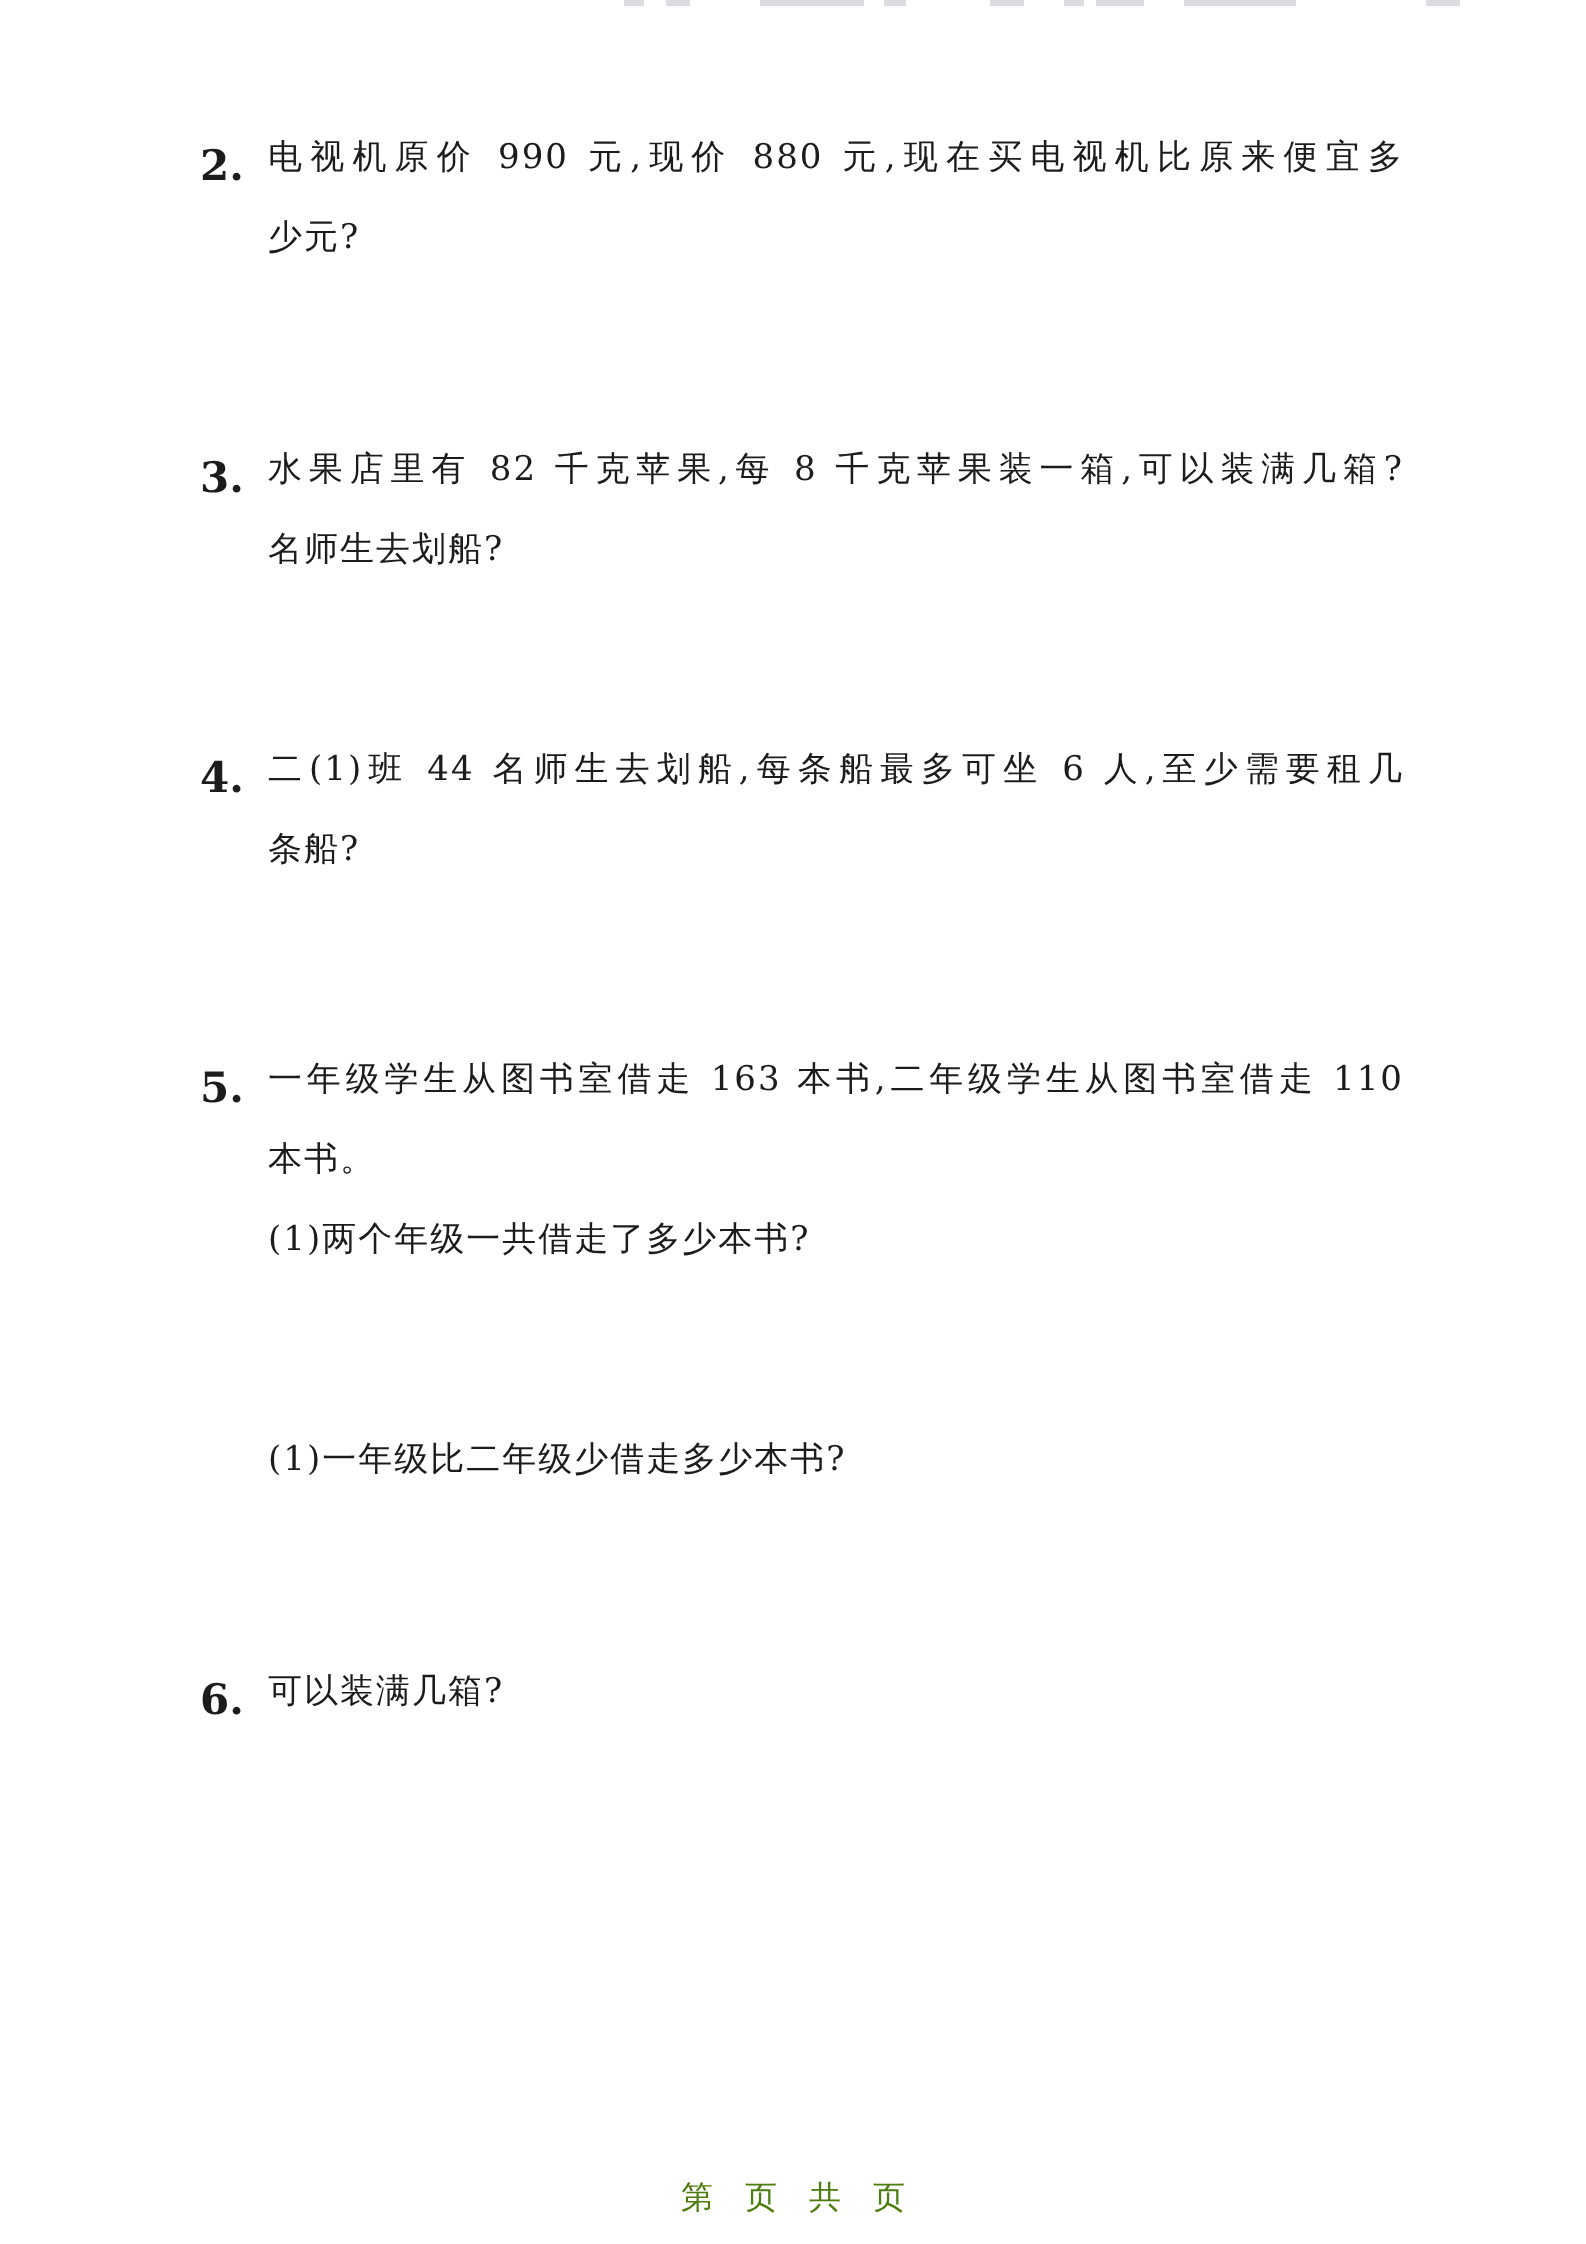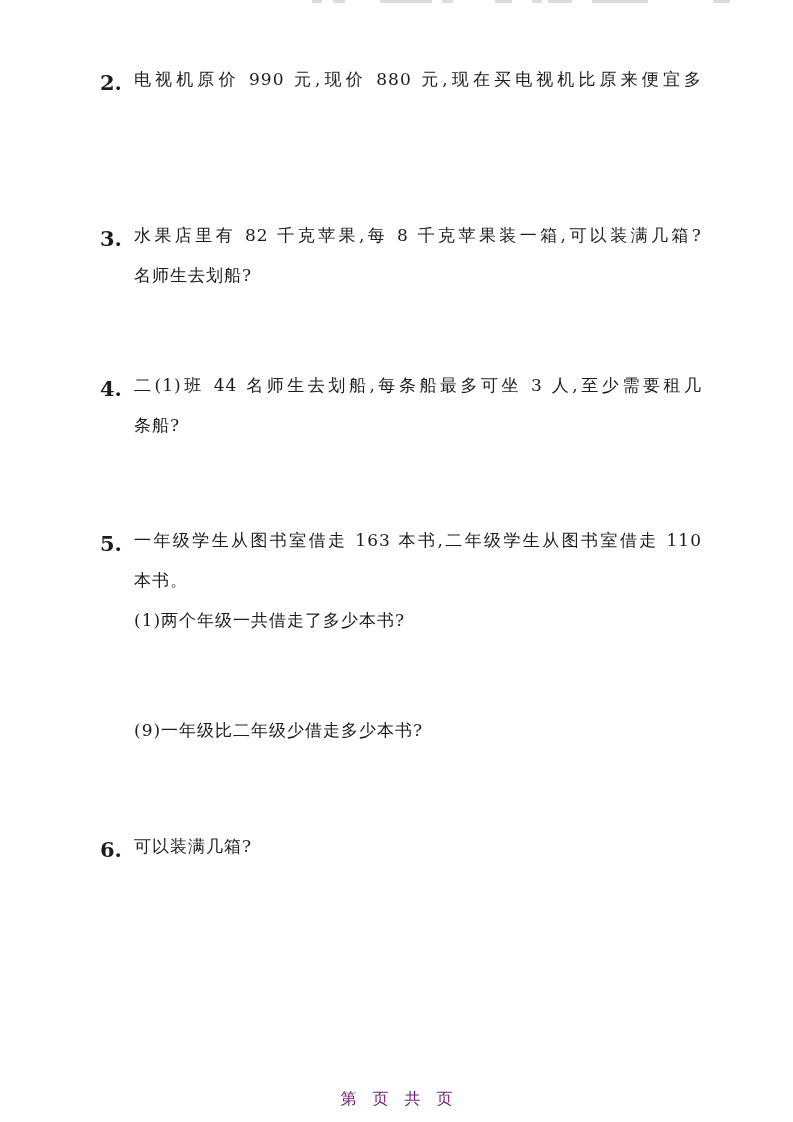--- a/index.html
+++ b/index.html
@@ -49,21 +49,21 @@
     text-align-last: justify;
   }
   .footer {
     position: absolute;
     left: 0;
     right: 0;
     top: 1088px;
     text-align: center;
     font-size: 16px;
     line-height: 22px;
-    color: #701a75;
+    color: #4d7c0f;
     letter-spacing: 0;
   }
 </style>
 </head>
 <body>
 
 <div class="page">
 
   <div>
     <div class="remnant" style="left:312px;width:10px;"></div>
@@ -73,43 +73,44 @@
     <div class="remnant" style="left:495px;width:17px;"></div>
     <div class="remnant" style="left:532px;width:10px;"></div>
     <div class="remnant" style="left:548px;width:24px;"></div>
     <div class="remnant" style="left:592px;width:56px;"></div>
     <div class="remnant" style="left:713px;width:17px;"></div>
   </div>
 
   <div class="problem" style="top:63px;">
     <span class="num">2.</span>
     <div class="line full">电视机原价 990 元,现价 880 元,现在买电视机比原来便宜多</div>
+    <div class="line">少元?</div>
   </div>
 
   <div class="problem" style="top:219px;">
     <span class="num">3.</span>
     <div class="line full">水果店里有 82 千克苹果,每 8 千克苹果装一箱,可以装满几箱?</div>
     <div class="line">名师生去划船?</div>
   </div>
 
   <div class="problem" style="top:369px;">
     <span class="num">4.</span>
-    <div class="line full">二(1)班 44 名师生去划船,每条船最多可坐 3 人,至少需要租几</div>
+    <div class="line full">二(1)班 44 名师生去划船,每条船最多可坐 6 人,至少需要租几</div>
     <div class="line">条船?</div>
   </div>
 
   <div class="problem" style="top:524px;">
     <span class="num">5.</span>
     <div class="line full">一年级学生从图书室借走 163 本书,二年级学生从图书室借走 110</div>
     <div class="line">本书。</div>
     <div class="line">(1)两个年级一共借走了多少本书?</div>
   </div>
 
   <div class="problem" style="top:714px;">
-    <div class="line">(9)一年级比二年级少借走多少本书?</div>
+    <div class="line">(1)一年级比二年级少借走多少本书?</div>
   </div>
 
   <div class="problem" style="top:830px;">
     <span class="num">6.</span>
     <div class="line">可以装满几箱?</div>
   </div>
 
   <div class="footer">第　页　共　页</div>
 
 </div>

